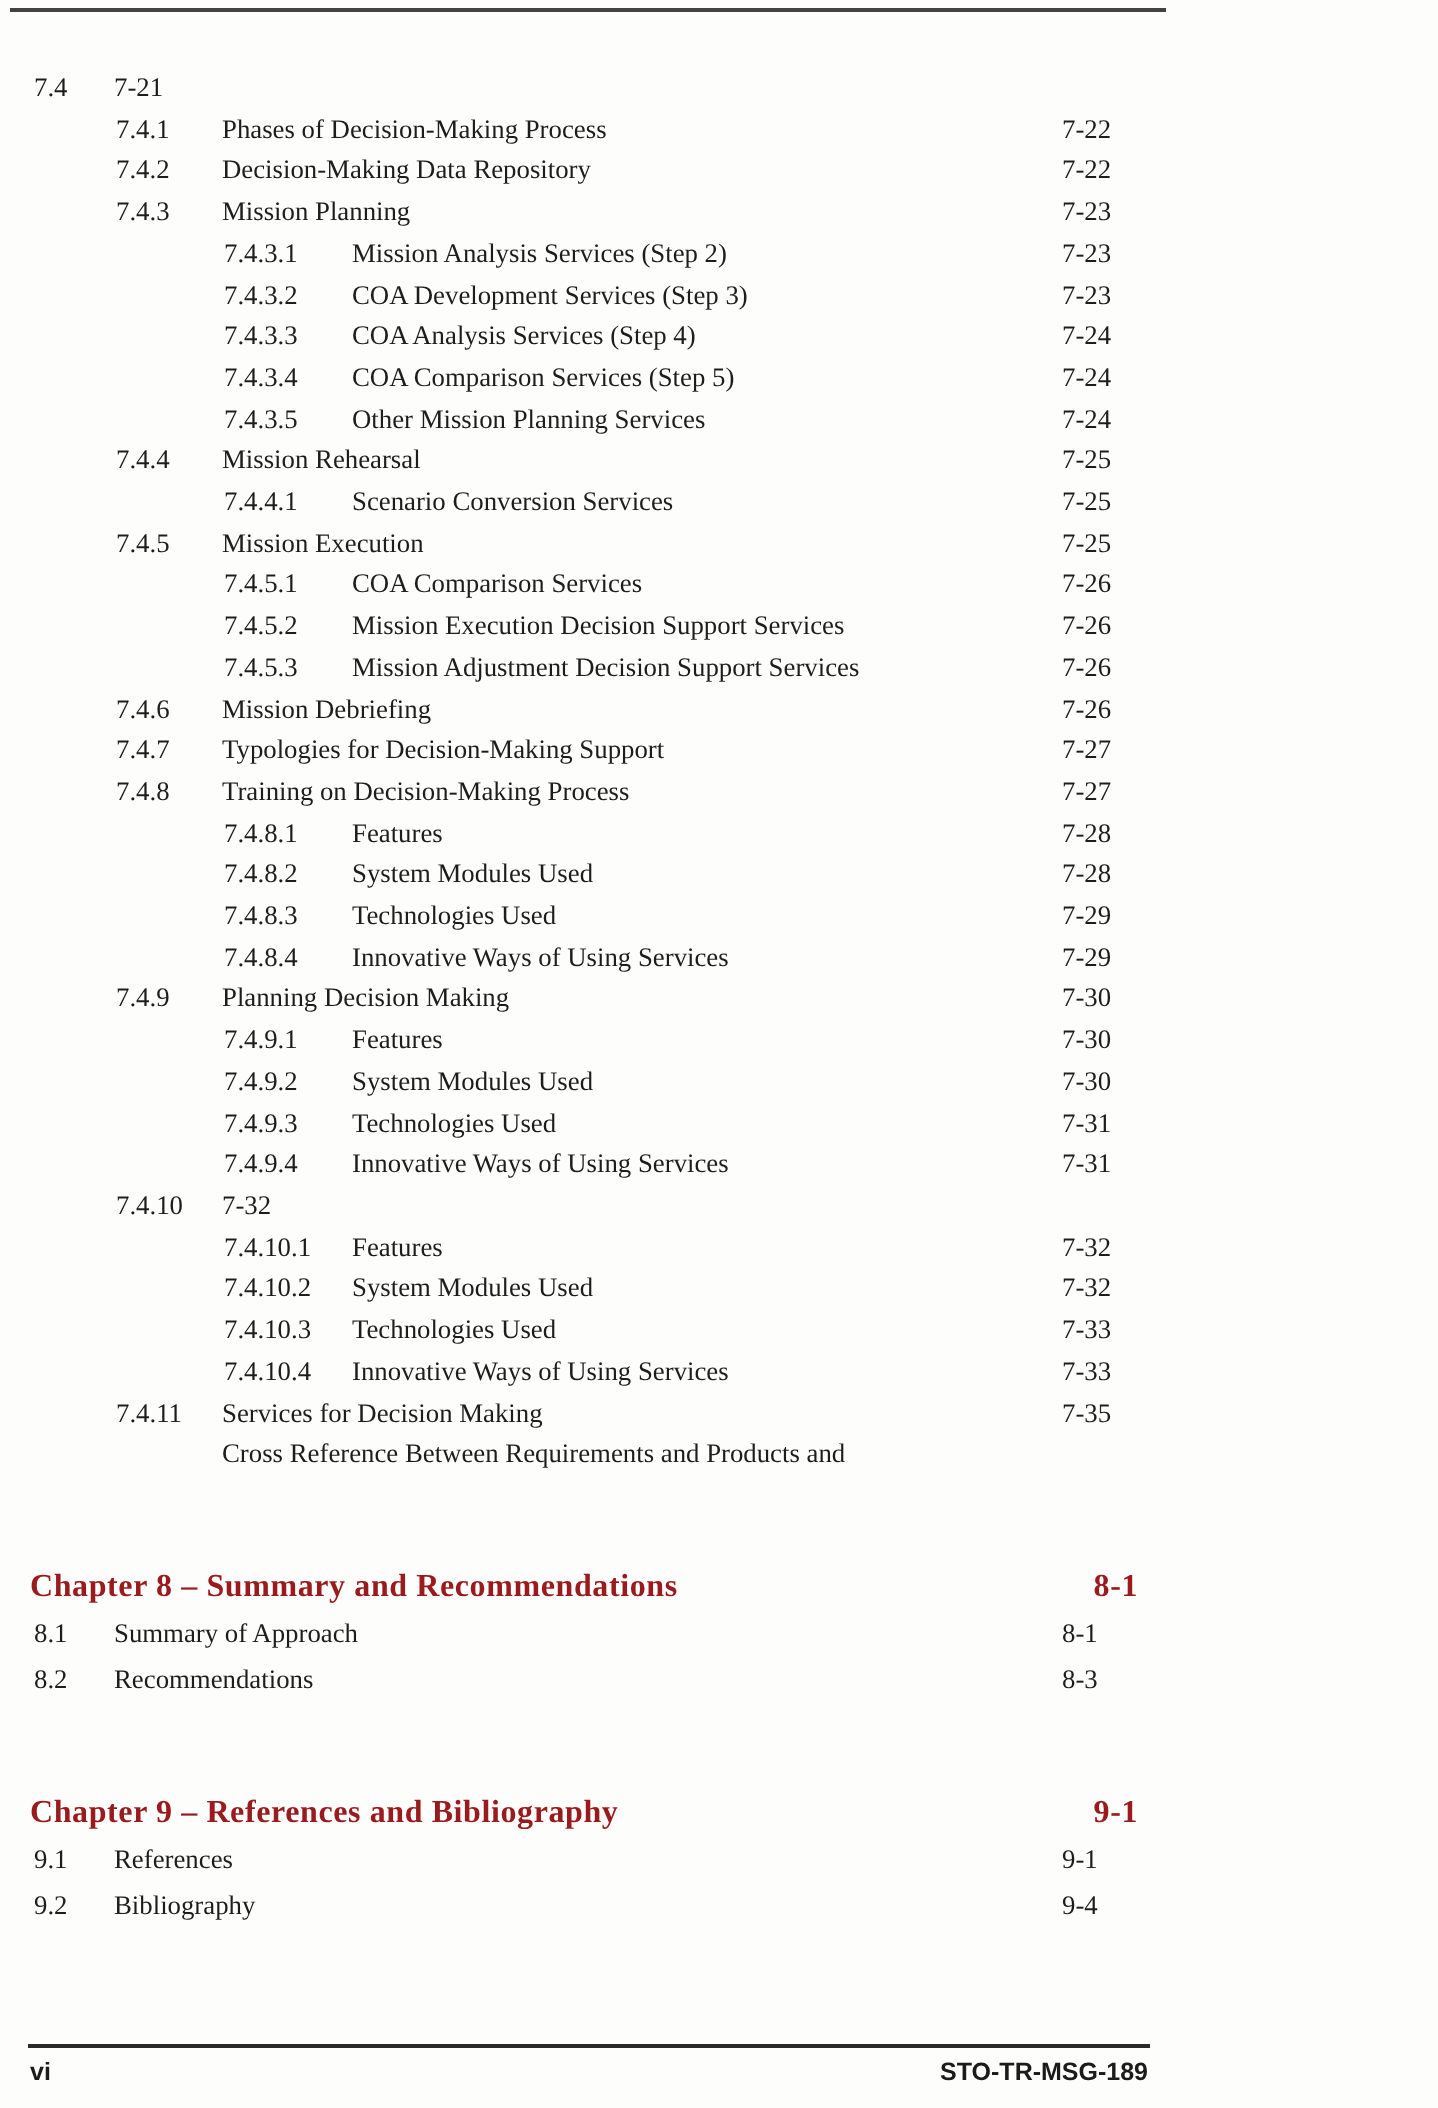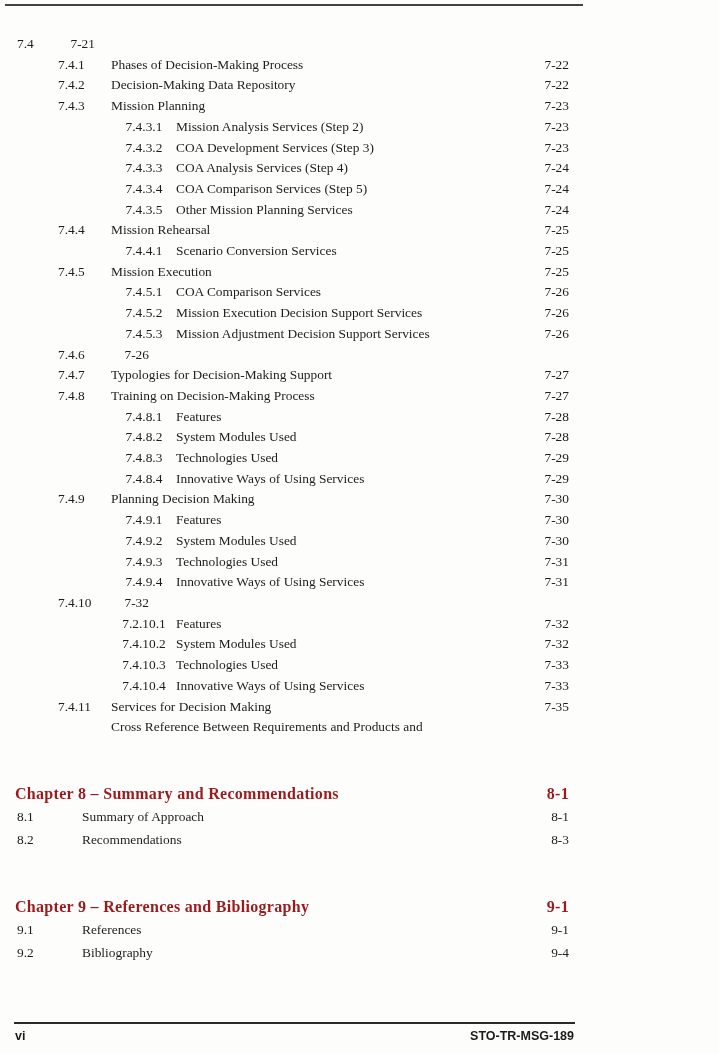--- a/index.html
+++ b/index.html
@@ -16,32 +16,32 @@
     background:#45433f;
   }
   .toc{position:absolute;top:34px;left:0;right:0;}
   .toc-row{
     display:flex;align-items:baseline;
     line-height:20.7px;font-size:13.4px;
   }
   .toc-row .num{flex:none;white-space:nowrap;}
   .toc-row.level-1 .num{margin-left:17px;width:40px;}
   .toc-row.level-2 .num{margin-left:58px;width:53px;}
-  .toc-row.level-3 .num{margin-left:112px;width:64px;text-align:center;}
+  .toc-row.level-3 .num{margin-left:112px;width:64px;}
   .toc-row .title{flex:1;padding-right:10px;}
-  .toc-row .pagecol{flex:none;margin-right:19px;min-width:38px;text-align:right;white-space:nowrap;}
+  .toc-row .pagecol{flex:none;margin-right:19px;min-width:38px;text-align:left;white-space:nowrap;}
   .chapter-block{margin-top:21px;}
   .chapter-heading{
     display:flex;align-items:baseline;
     font-weight:bold;font-size:16px;letter-spacing:0.3px;
     line-height:24px;color:#9a1b1e;margin-top:44px;
   }
   .chapter-heading .htitle{flex:1;margin-left:15px;}
   .chapter-heading .pagecol{flex:none;margin-right:19px;min-width:38px;text-align:right;white-space:nowrap;}
-  .chapter-block .toc-row{line-height:22.6px;gap:25px;}
+  .chapter-block .toc-row{line-height:22.6px;}
   .page-footer{position:absolute;left:0;right:0;bottom:0;height:32px;}
   .footer-rule{position:absolute;top:0;left:14px;right:13px;height:2px;background:#2a2a28;}
   .footer-row{
     position:absolute;top:7px;left:15px;right:14px;
     display:flex;justify-content:space-between;align-items:flex-start;
     font-family:"Liberation Sans", sans-serif;
     font-weight:bold;font-size:12.5px;color:#1b1b1b;
   }
 </style>
 </head>
@@ -121,20 +121,21 @@
           <span class="title">Mission Execution Decision Support Services</span>
           <span class="pagecol">7-26</span>
         </div>
         <div class="toc-row level-3">
           <span class="num">7.4.5.3</span>
           <span class="title">Mission Adjustment Decision Support Services</span>
           <span class="pagecol">7-26</span>
         </div>
         <div class="toc-row level-2">
           <span class="num">7.4.6</span>
+          <span class="title">Mission Debriefing</span>
           <span class="pagecol">7-26</span>
         </div>
         <div class="toc-row level-2">
           <span class="num">7.4.7</span>
           <span class="title">Typologies for Decision-Making Support</span>
           <span class="pagecol">7-27</span>
         </div>
         <div class="toc-row level-2">
           <span class="num">7.4.8</span>
           <span class="title">Training on Decision-Making Process</span>
@@ -183,21 +184,21 @@
         <div class="toc-row level-3">
           <span class="num">7.4.9.4</span>
           <span class="title">Innovative Ways of Using Services</span>
           <span class="pagecol">7-31</span>
         </div>
         <div class="toc-row level-2">
           <span class="num">7.4.10</span>
           <span class="pagecol">7-32</span>
         </div>
         <div class="toc-row level-3">
-          <span class="num">7.2.10.1</span>
+          <span class="num">7.4.10.1</span>
           <span class="title">Features</span>
           <span class="pagecol">7-32</span>
         </div>
         <div class="toc-row level-3">
           <span class="num">7.4.10.2</span>
           <span class="title">System Modules Used</span>
           <span class="pagecol">7-32</span>
         </div>
         <div class="toc-row level-3">
           <span class="num">7.4.10.3</span>

